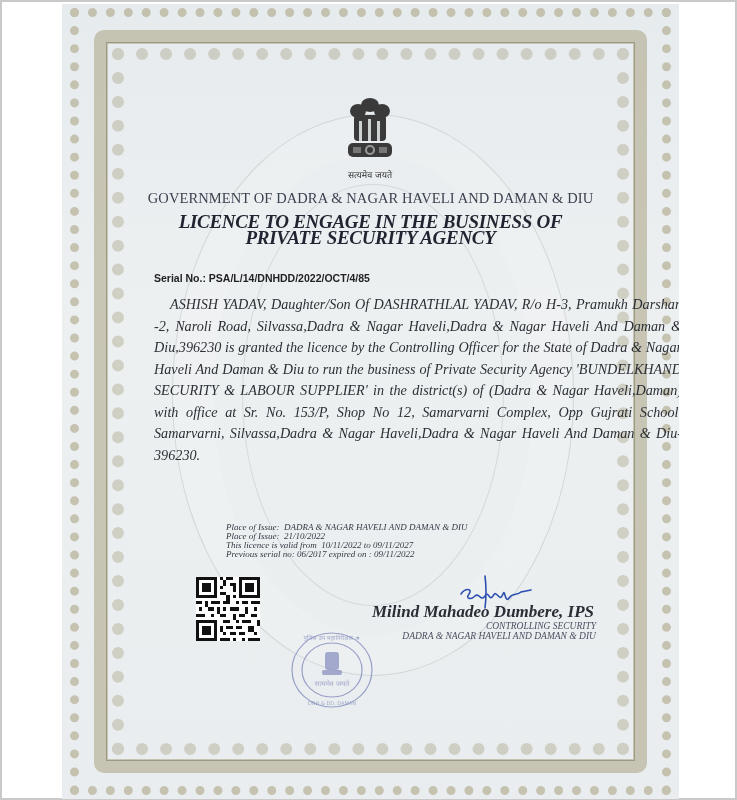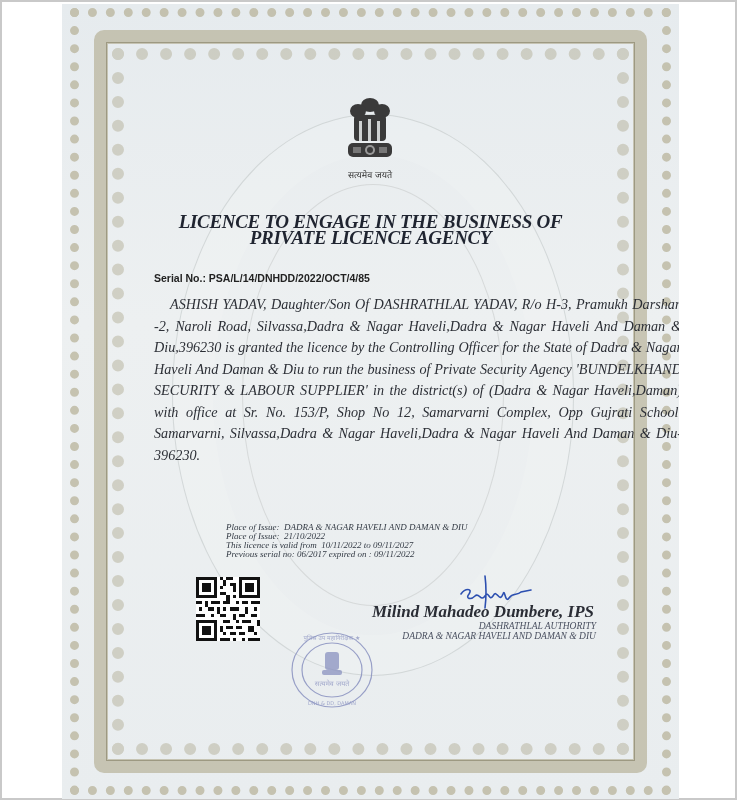--- a/index.html
+++ b/index.html
@@ -117,24 +117,25 @@
         <rect x="37" y="24" width="3" height="20" fill="#cfd2d2"></rect>
         <rect x="8" y="46" width="44" height="14" rx="5"></rect>
         <circle cx="30" cy="53" r="5" fill="#9a9a9a"></circle>
         <circle cx="30" cy="53" r="3" fill="#3a3a3a"></circle>
         <rect x="13" y="50" width="8" height="6" fill="#777"></rect>
         <rect x="39" y="50" width="8" height="6" fill="#777"></rect>
       </g>
     </svg>
     <div class="motto">सत्यमेव जयते</div>
 
+    <div class="gov">GOVERNMENT OF DADRA &amp; NAGAR HAVELI AND DAMAN &amp; DIU</div>
 
     <div class="title">
       <div>LICENCE TO ENGAGE IN THE BUSINESS OF</div>
-      <div>PRIVATE LICENCE AGENCY</div>
+      <div>PRIVATE SECURITY AGENCY</div>
     </div>
 
     <div class="serial">
       <span>Serial No.:</span>
       <span>PSA/L/14/DNHDD/2022/OCT/4/85</span>
     </div>
 
     <div class="body-text"><span class="indent"></span><span>ASHISH YADAV, Daughter/Son Of DASHRATHLAL YADAV, R/o H-3, Pramukh Darshan -2, Naroli Road, Silvassa,Dadra &amp; Nagar Haveli,Dadra &amp; Nagar Haveli And Daman &amp; Diu,396230 is granted the licence by the Controlling Officer for the State of Dadra &amp; Nagar Haveli And Daman &amp; Diu to run the business of Private Security Agency 'BUNDELKHAND SECURITY &amp; LABOUR SUPPLIER' in the district(s) of (Dadra &amp; Nagar Haveli,Daman) with office at Sr. No. 153/P, Shop No 12, Samarvarni Complex, Opp Gujrati School, Samarvarni, Silvassa,Dadra &amp; Nagar Haveli,Dadra &amp; Nagar Haveli And Daman &amp; Diu-396230.</span></div>
 
     <div class="issue">
@@ -174,17 +175,17 @@
         <text x="45" y="75" font-size="5" text-anchor="middle" font-family="DejaVu Sans, sans-serif">DNH &amp; DD, DAMAN</text>
       </g>
     </svg>
 
     <svg class="signature" viewBox="0 0 80 38">
       <path d="M6 20 C10 14, 18 14, 14 20 C10 25, 16 26, 20 22 C24 18, 26 28, 30 22 C34 16, 34 28, 38 22 C42 14, 44 30, 48 20 C50 14, 50 30, 54 24 C58 18, 62 22, 66 18 L76 16 M30 2 C31 10, 32 18, 30 34" fill="none" stroke="#2c4fb0" stroke-width="1.6" stroke-linecap="round"></path>
     </svg>
 
     <div class="signer">Milind Mahadeo Dumbere, IPS</div>
     <div class="authority">
-      <div>DASHRATHLAL AUTHORITY</div>
+      <div>CONTROLLING SECURITY</div>
       <div>DADRA &amp; NAGAR HAVELI AND DAMAN &amp; DIU</div>
     </div>
   </div>
 </div>
 
 </body></html>

